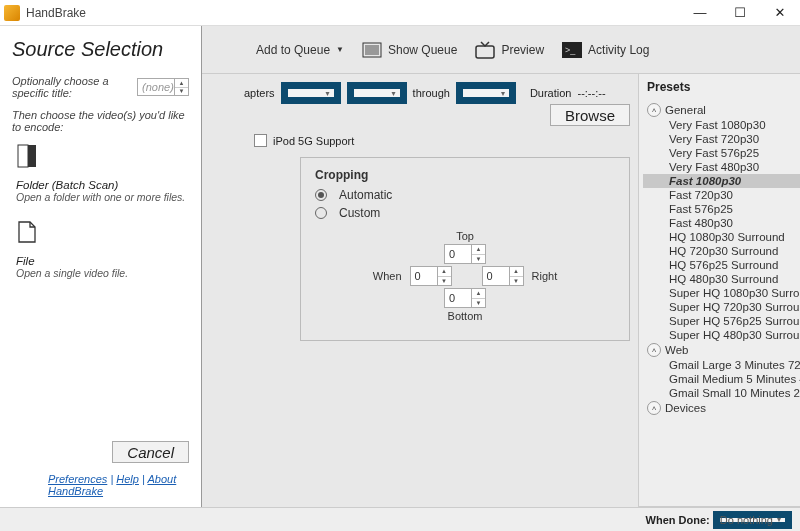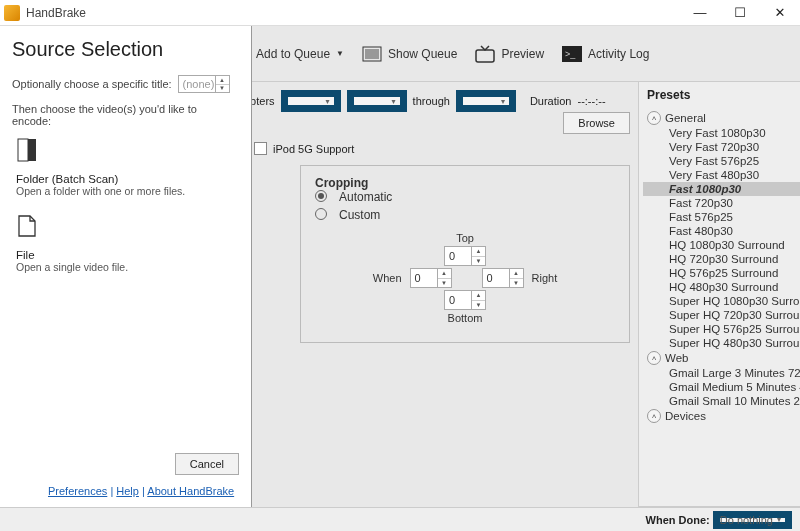--- a/index.html
+++ b/index.html
@@ -5,58 +5,58 @@
   * { box-sizing: border-box; margin: 0; padding: 0; }
   html, body { width: 800px; height: 531px; overflow: hidden; font-family: "Segoe UI", Arial, sans-serif; font-size: 11px; color: #222; background: #e6e6e6; }
   .titlebar { height: 26px; background: #fff; display: flex; align-items: center; padding-left: 4px; border-bottom: 1px solid #ddd; }
   .titlebar .logo { width: 16px; height: 16px; background: linear-gradient(135deg,#f7b733,#d98500); border-radius: 2px; margin-right: 6px; }
   .titlebar .tbtext { font-size: 12px; color: #444; }
   .winbtns { margin-left: auto; display: flex; }
   .winbtns .wb { width: 40px; height: 26px; display: flex; align-items: center; justify-content: center; font-size: 13px; }
   .body { position: relative; height: calc(100% - 26px); }
   
   .main { position: absolute; inset: 0; background: #e8e8e8; display: flex; flex-direction: column; }
-  .toolbar { height: 56px; display: flex; align-items: center; padding: 0 8px; gap: 18px; border-bottom: 1px solid #ccc; }
+  .toolbar { height: 48px; display: flex; align-items: center; padding: 0 8px; gap: 18px; border-bottom: 1px solid #ccc; }
   .tbitem { display: flex; align-items: center; gap: 6px; font-size: 12px; color: #333; }
   .tbitem .ico { width: 20px; height: 20px; display:flex; align-items:center; justify-content:center;}
   .content-row { flex: 1; display: flex; min-height: 0; }
   .center { flex: 1; padding: 8px; display:flex; flex-direction:column; }
   .right { width: 200px; border-left: 1px solid #ccc; display: flex; flex-direction:column; background:#eee;}
   .chapters { display:flex; align-items:center; gap:6px; }
   .combo { height: 22px; min-width: 60px; background:#f4f4f4; border:7px solid #0c4a6e; display:inline-flex; align-items:center; justify-content:flex-end; padding-right:4px; font-size:11px; color:#555;}
   .combo::after { content:"▾"; font-size:8px; color:#666; margin-left:4px;}
   .browse-row { display:flex; justify-content:flex-end; margin-bottom:8px;}
-  .btn { height: 22px; padding: 0 14px; background:#f2f2f2; border:1px solid #aaa; font-size:11px; display:inline-flex; align-items:center; }
+  .btn { height: 22px; padding: 0 14px; background:#f2f2f2; border:1px solid #aaa; font-size:15px; display:inline-flex; align-items:center; }
   .ipodrow { display:flex; align-items:center; gap:6px; margin-bottom:10px; padding-left:10px;}
   .chk { width:13px; height:13px; border:1px solid #888; background:#fff;}
   .cropbox { border:1px solid #bbb; padding:10px 14px 16px 14px; width: 330px; margin-left: 40px; font-size:12px; color:#333;}
-  .cropbox h4 { font-weight:600; font-size:12px; }
+  .cropbox h4 { font-weight:600; font-size:12px; margin-bottom:6px;}
   .radio { width:12px; height:12px; border:1px solid #666; border-radius:50%; display:inline-flex; align-items:center; justify-content:center; margin-right:6px; vertical-align:middle;}
   .radio.sel::after { content:""; width:6px; height:6px; background:#555; border-radius:50%;}
-  .croprow { display:flex; gap:6px; }
+  .croprow { display:flex; align-items:center; gap:6px; }
   .spin { display:inline-flex; align-items:center; border:1px solid #aaa; height:20px; background:#fff;}
   .spin .num { width:26px; text-align:left; padding-left:4px; font-size:11px; }
   .spin .arrows { width:14px; height:100%; border-left:1px solid #aaa; display:flex; flex-direction:column;}
   .spin .arrows div { flex:1; font-size:6px; display:flex; align-items:center; justify-content:center; color:#555; border-bottom:1px solid #ccc;}
   .spin .arrows div:last-child{border:none;}
   .cropgrid { margin-top:10px; }
   .cropgrid .r { display:flex; justify-content:center; align-items:center; gap:8px; margin:2px 0; font-size:11px;}
   .presets-h { font-size:12px; font-weight:600; padding:6px 8px; }
   .tree { flex:1; overflow:auto; padding:2px 4px 4px 4px;}
   .tnode { display:flex; align-items:center; gap:4px; padding:1px 4px; font-size:11.5px; color:#333;}
   .tnode .chev { width:14px; height:14px; border:1px solid #999; border-radius:50%; font-size:8px; display:flex; align-items:center; justify-content:center; color:#555; background:#f5f5f5;}
   .titem { padding:1px 6px 1px 26px; font-size:11.5px; color:#333; white-space:nowrap;}
   .titem.sel { background:#c8c8c8; font-style:italic; font-weight:600;}
   .preset-toolbar { border-top:1px solid #ccc; padding:4px 6px; display:flex; align-items:center; gap:10px; font-size:12px;}
   .preset-toolbar .pico { width:16px; height:16px; border-radius:50%; background:#555; color:#fff; font-size:12px; display:flex; align-items:center; justify-content:center; font-weight:bold;}
   .pgear { width:16px; height:16px; }
   .footer { height:24px; border-top:1px solid #ccc; display:flex; align-items:center; justify-content:flex-end; padding-right:8px; background:#eee; font-size:11px; position:absolute; bottom:0; left:0; right:0;}
   .footer .combo { height:18px;}
   
-  .overlay { position:absolute; top:0; left:0; width:252px; height: calc(100% - 24px); background:#fff; border-right:1px solid #999; padding:12px 12px 0 12px; display:flex; flex-direction:column;}
+  .overlay { position:absolute; top:0; left:0; width:202px; height: calc(100% - 24px); background:#fff; border-right:1px solid #999; padding:12px 12px 0 12px; display:flex; flex-direction:column;font-style:italic;}
   .overlay h1 { font-size:20px; font-weight:400; color:#222; margin-bottom:14px;}
   .optrow { display:flex; align-items:center; gap:6px; font-size:11px; color:#444; margin-bottom:10px;}
   .optrow .spin { height:18px;}
   .then { font-size:11px; color:#444; margin-bottom:10px;}
   .srcitem { display:flex; gap:10px; margin-bottom:16px; align-items:flex-start; padding-left:4px;flex-direction:column;}
   .srcitem .sico { width:22px; height:26px; display:flex; align-items:center; justify-content:center;}
   .srcitem .stext .t1 { font-size:11.5px; color:#222;}
   .srcitem .stext .t2 { font-size:10.5px; color:#555;}
   .ov-footer { margin-top:auto; display:flex; flex-direction:column; gap:10px; padding-bottom:10px;}
   .ov-footer .row { display:flex; justify-content:flex-end;}

